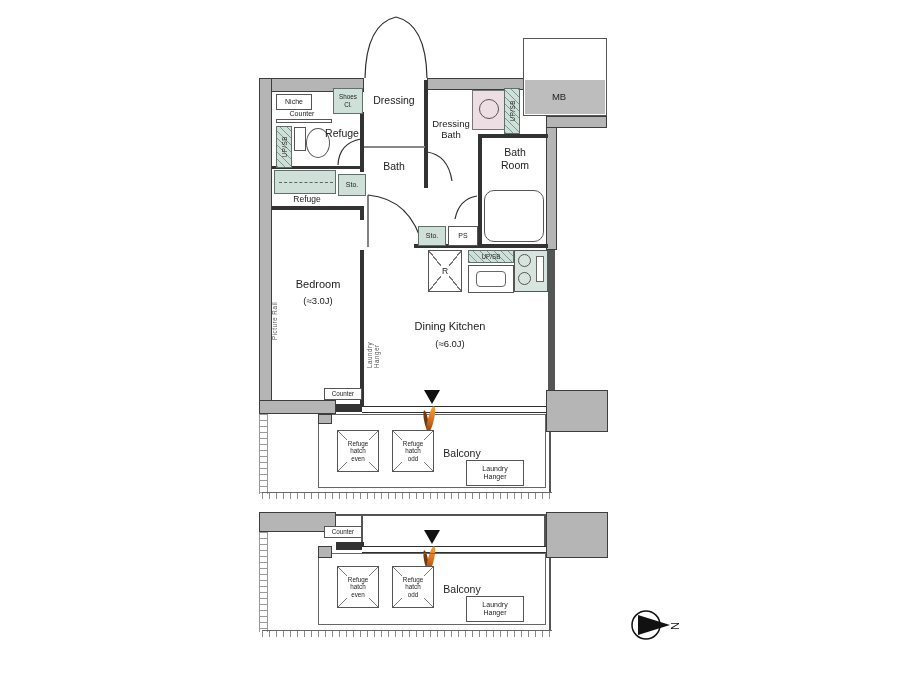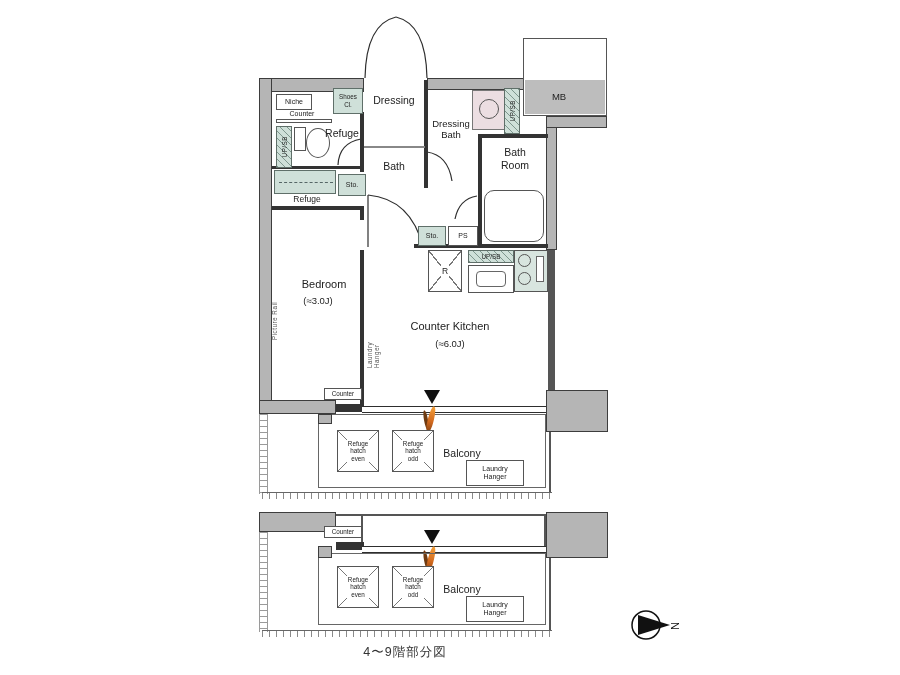--- a/index.html
+++ b/index.html
@@ -124,23 +124,23 @@
   <div class="abs teal hatch cfx" style="left:468px;top:250px;width:46px;height:13px">
     <span class="lbl f6">UP/SB</span>
   </div>
   <div class="abs box" style="left:468px;top:265px;width:46px;height:28px"></div>
   <div class="abs" style="left:476px;top:271px;width:30px;height:16px;border:1px solid #666;border-radius:4px;background:#fff"></div>
   <div class="abs" style="left:514px;top:250px;width:34px;height:42px;background:#d8e5df;border:1px solid #555"></div>
   <div class="abs circ" style="left:518px;top:254px;width:13px;height:13px;background:transparent"></div>
   <div class="abs circ" style="left:518px;top:272px;width:13px;height:13px;background:transparent"></div>
   <div class="abs" style="left:536px;top:256px;width:8px;height:26px;border:1px solid #666;background:#fff"></div>
 
-  <div class="abs lbl f11" style="left:280px;top:278px;width:88px">Bedroom</div>
+  <div class="abs lbl f11" style="left:274px;top:278px;width:88px">Bedroom</div>
   <div class="abs lbl f9" style="left:274px;top:295px;width:88px">(≈3.0J)</div>
-  <div class="abs lbl f11" style="left:388px;top:320px;width:124px">Counter Kitchen</div>
+  <div class="abs lbl f11" style="left:388px;top:320px;width:124px">Dining Kitchen</div>
   <div class="abs lbl f9" style="left:388px;top:338px;width:124px">(≈6.0J)</div>
   <div class="abs vtext f6" style="left:271px;top:268px;width:11px;height:72px;color:#555">Picture Rail</div>
   <div class="abs vtext pre f6" style="left:366px;top:306px;width:16px;height:62px;color:#555">Laundry
 Hanger</div>
 
   <div class="abs window" style="left:362px;top:406px;width:184px;height:7px"></div>
   <div class="abs" style="left:318px;top:414px;width:228px;height:74px;border:1px solid #666"></div>
   <div class="abs gwall" style="left:318px;top:414px;width:14px;height:10px"></div>
   <div class="abs box cfx" style="left:324px;top:388px;width:38px;height:12px">
     <span class="lbl f6">Counter</span>
@@ -194,20 +194,19 @@
   </div>
   <div class="abs lbl f10" style="left:430px;top:583px;width:64px">Balcony</div>
   <div class="abs box cfx" style="left:466px;top:596px;width:58px;height:26px">
     <span class="lbl pre f7">Laundry
 Hanger</span>
   </div>
   <div class="abs ladder" style="left:259px;top:532px;width:9px;height:100px"></div>
   <div class="abs thin" style="left:549px;top:558px;width:2px;height:72px"></div>
   <div class="abs rail" style="left:262px;top:630px;width:290px;height:7px"></div>
 
-  <div class="abs lbl" style="left:320px;top:645px;width:170px;font-size:12.5px;letter-spacing:1px;color:#333">4〜9階部分図</div>
   <svg class="abs" style="left:628px;top:606px" width="60" height="44" viewBox="0 0 60 44">
     <circle cx="18" cy="19" r="14" fill="#fff" stroke="#111" stroke-width="1.5"></circle>
     <polygon points="10,9 10,29 42,19" fill="#111"></polygon>
     <text x="44" y="23" font-size="11" fill="#111" transform="rotate(90 47 19)">N</text>
   </svg>
 
 </div>
 
 </body></html>

